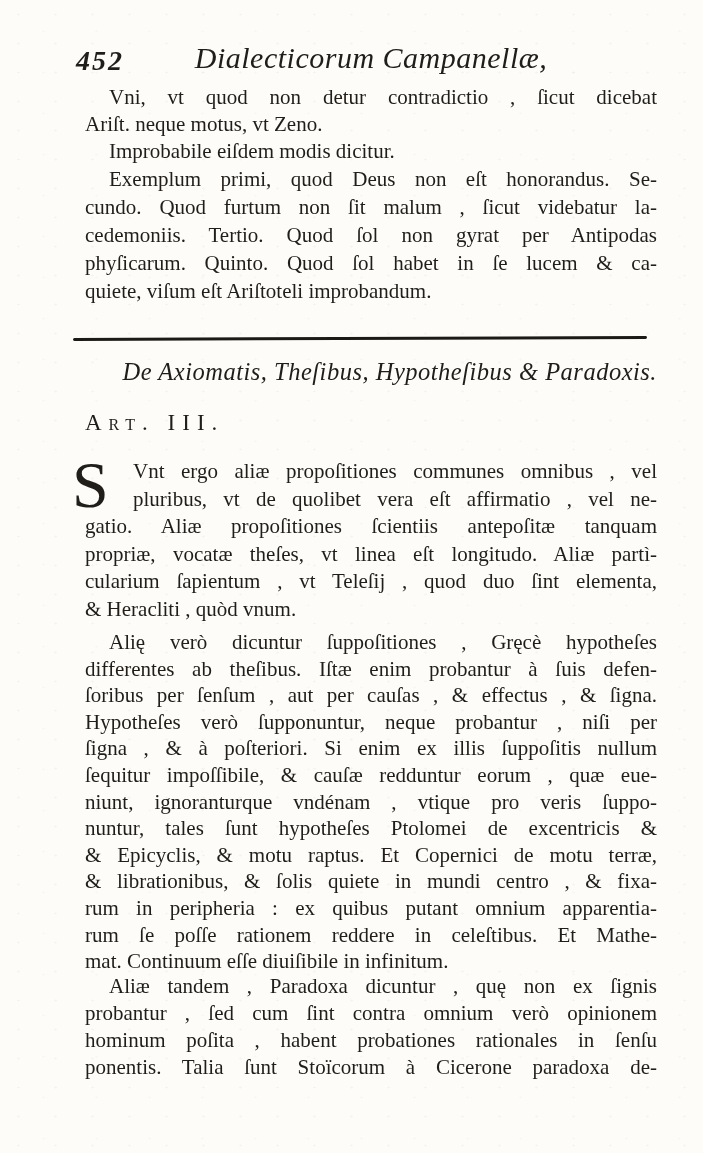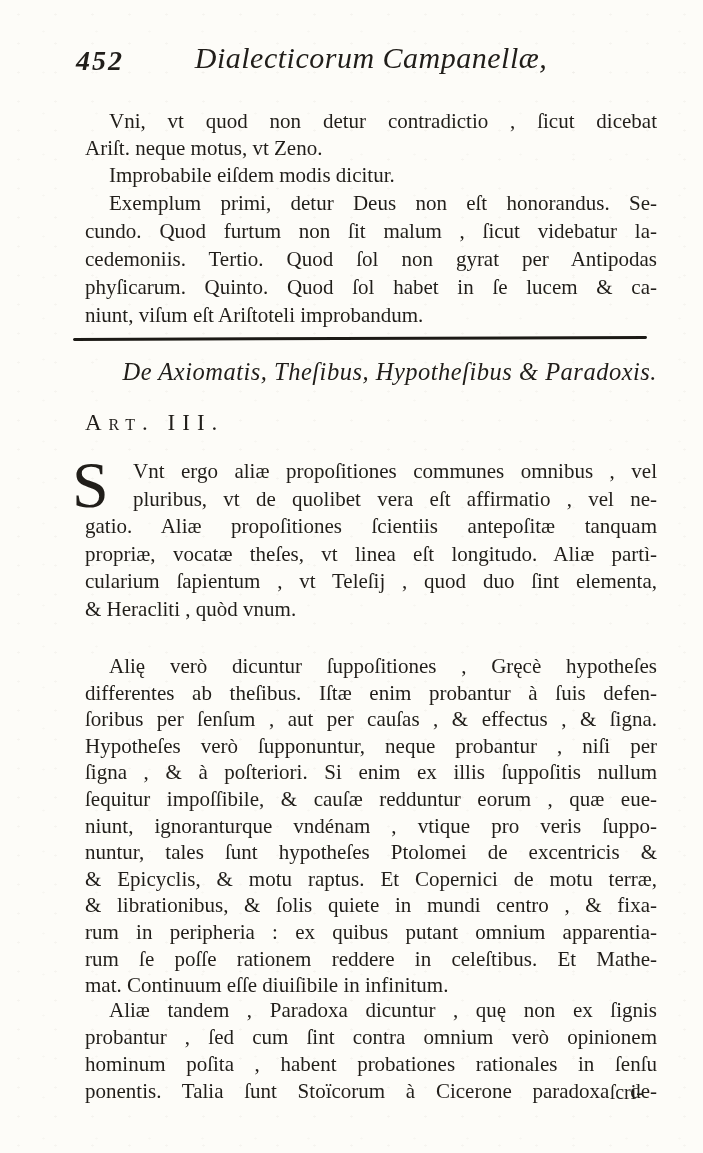--- a/index.html
+++ b/index.html
@@ -15,21 +15,21 @@
     background-size: 37px 29px, 53px 41px;
     background-position: 0 0, 17px 11px;
     font-family: "Liberation Serif", "DejaVu Serif", serif;
     color: #211e1a;
     overflow: hidden;
   }
   .abs { position: absolute; }
   .col { left: 85px; width: 572px; }
   .line { white-space: nowrap; }
   .just { text-align: justify; text-align-last: justify; white-space: normal; }
-  .indent { text-indent: 24px; margin-top: 24px; }
+  .indent { text-indent: 24px; }
   .pagenum {
     left: 76px; top: 45px;
     font-style: italic; font-weight: 600;
     font-size: 28px; letter-spacing: 2px;
   }
   .running-title {
     top: 41px; text-align: center;
     font-style: italic; font-size: 30px;
     letter-spacing: 0.5px;
   }
@@ -78,25 +78,25 @@
   <div class="abs col bodytext para-a">
     <div class="line just indent">Vni, vt quod non detur contradictio , ſicut dicebat</div>
     <div class="line">Ariſt. neque motus, vt Zeno.</div>
   </div>
 
   <div class="abs col bodytext para-b">
     <div class="line indent">Improbabile eiſdem modis dicitur.</div>
   </div>
 
   <div class="abs col bodytext para-c">
-    <div class="line just indent">Exemplum primi, detur Deus non eſt honorandus. Se-</div>
+    <div class="line just indent">Exemplum primi, quod Deus non eſt honorandus. Se-</div>
     <div class="line just">cundo.  Quod furtum non ſit malum , ſicut videbatur la-</div>
     <div class="line just">cedemoniis.  Tertio.  Quod ſol non gyrat per Antipodas</div>
     <div class="line just">phyſicarum.  Quinto.  Quod ſol habet in ſe lucem &amp; ca-</div>
-    <div class="line">niunt, viſum eſt Ariſtoteli improbandum.</div>
+    <div class="line">quiete, viſum eſt Ariſtoteli improbandum.</div>
   </div>
 
   <div class="abs rule"></div>
 
   <div class="abs col section-heading">De Axiomatis, Theſibus, Hypotheſibus &amp; Paradoxis.</div>
   <div class="abs col art-heading">Art. III.</div>
 
   <div class="abs drop-cap">S</div>
   <div class="abs col bodytext para-e">
     <div class="line just indent">Alię verò dicuntur ſuppoſitiones , Gręcè hypotheſes</div>
@@ -123,15 +123,14 @@
     <div class="line">&amp; Heracliti , quòd vnum.</div>
   </div>
 
   <div class="abs col bodytext para-f">
     <div class="line just indent">Aliæ tandem ,  Paradoxa dicuntur ,  quę non ex ſignis</div>
     <div class="line just">probantur , ſed cum ſint contra omnium verò opinionem</div>
     <div class="line just">hominum poſita , habent probationes rationales in ſenſu</div>
     <div class="line just">ponentis.  Talia ſunt Stoïcorum à Cicerone paradoxa de-</div>
   </div>
 
-  <div class="abs col bodytext catchword">ſcri-</div>
 
 </div>
 
 </body></html>

